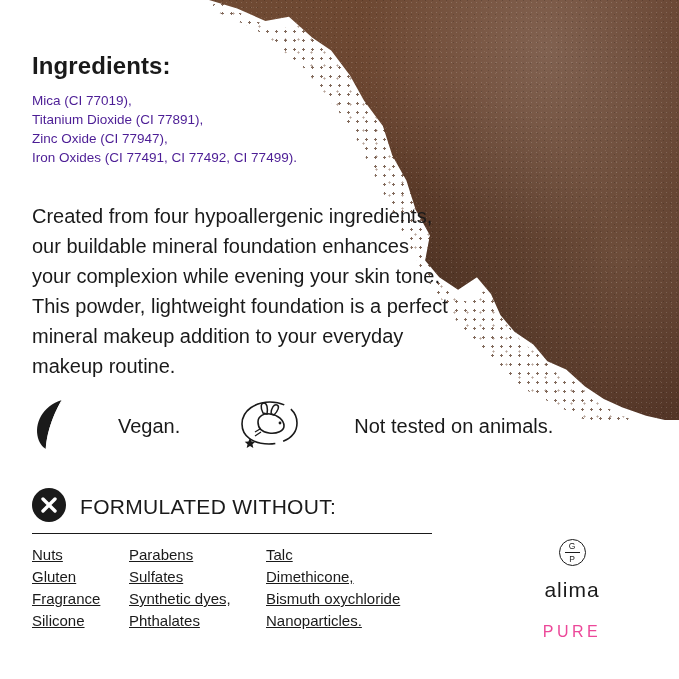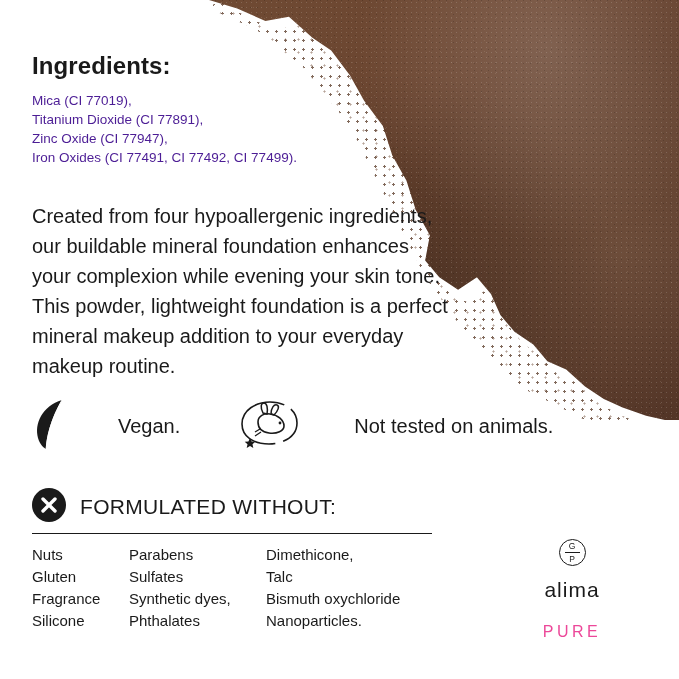--- a/index.html
+++ b/index.html
@@ -170,21 +170,21 @@
     top: 544px;
     display: flex;
     font-size: 15px;
     line-height: 22px;
     color: #1a1a1a;
   }
   .fw-col { margin-right: 0; }
   .fw-col:nth-child(1) { width: 97px; }
   .fw-col:nth-child(2) { width: 137px; }
   .fw-col:nth-child(3) { width: 220px; }
-  .fw-col div { white-space: nowrap; }
+  .fw-col div { white-space: nowrap; text-decoration: underline; }
 
   
   .brand {
     position: absolute;
     right: 22px;
     bottom: 38px;
     text-align: center;
     width: 170px;
   }
   .brand-mark {
@@ -302,22 +302,22 @@
       <div>Fragrance</div>
       <div>Silicone</div>
     </div>
     <div class="fw-col">
       <div>Parabens</div>
       <div>Sulfates</div>
       <div>Synthetic dyes,</div>
       <div>Phthalates</div>
     </div>
     <div class="fw-col">
+      <div>Talc</div>
       <div>Dimethicone,</div>
-      <div>Talc</div>
       <div>Bismuth oxychloride</div>
       <div>Nanoparticles.</div>
     </div>
   </div>
 
   <div class="brand">
     <div class="brand-mark">
       <div class="g">G</div>
       <div class="bar"></div>
       <div class="p">P</div>

